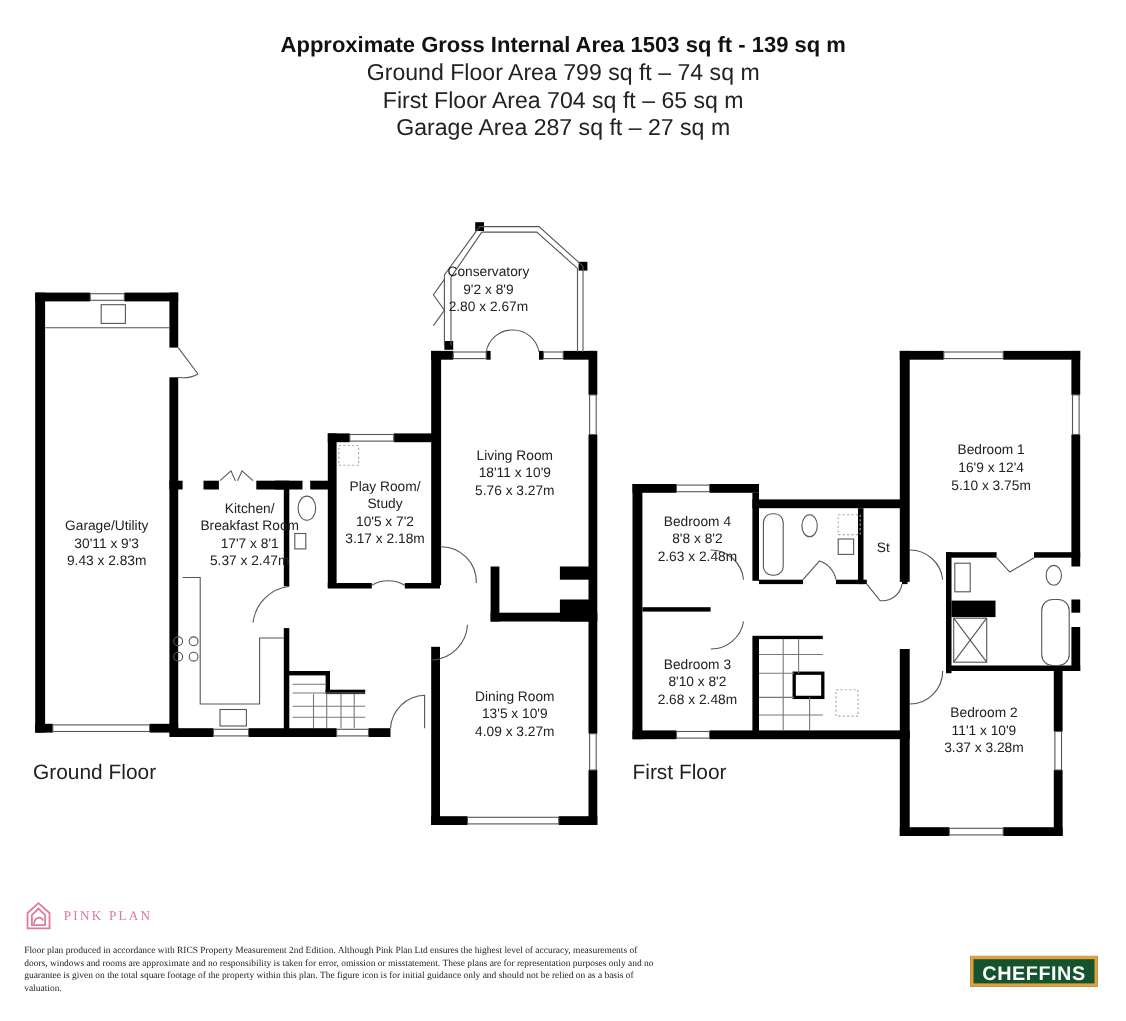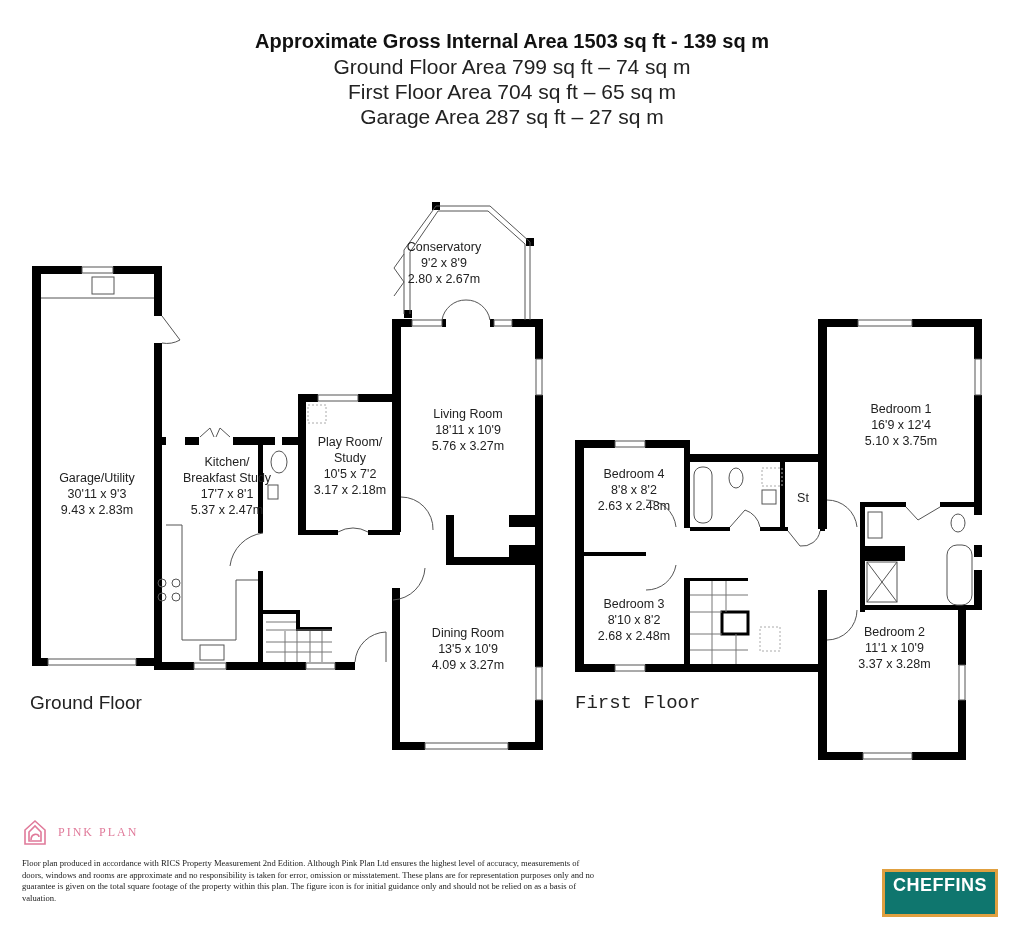--- a/index.html
+++ b/index.html
@@ -6,21 +6,21 @@
   body{width:1024px;height:928px;position:relative;overflow:hidden;font-family:"Liberation Sans",sans-serif;color:#111;}
   .header{position:absolute;left:0;top:28px;width:1024px;text-align:center;}
   .h-bold{font-weight:bold;font-size:20px;line-height:26px;}
   .h-line{font-size:21px;line-height:25px;color:#222;}
   svg.plan{position:absolute;left:0;top:0;}
   .rlabel{position:absolute;text-align:center;font-size:12.5px;line-height:16px;color:#222;}
   .floor-label{position:absolute;font-size:19px;color:#222;}
   .logo{position:absolute;left:22px;top:818px;display:flex;align-items:center;gap:10px;font-family:Liberation Serif, serif;}
   .logo-text{color:#e07a9a;font-size:12px;letter-spacing:2px;}
   .disclaimer{position:absolute;left:22px;top:858px;width:580px;font-size:8.6px;line-height:11.5px;color:#222;font-family:Liberation Serif, serif;}
-  .cheffins{position:absolute;left:882px;top:869px;width:116px;height:48px;background:#0f766e;border:3px solid #e0a040;box-sizing:border-box;color:#fff;font-weight:bold;font-size:18px;text-align:center;line-height:26px;letter-spacing:0.5px;}
+  .cheffins{position:absolute;left:882px;top:869px;width:116px;height:28px;background:#14532d;border:3px solid #e0a040;box-sizing:border-box;color:#fff;font-weight:bold;font-size:18px;text-align:center;line-height:26px;letter-spacing:0.5px;}
 </style>
 </head>
 <body>
 
 <div class="header">
   <div class="h-bold">Approximate Gross Internal Area 1503 sq ft - 139 sq m</div>
   <div class="h-line">Ground Floor Area 799 sq ft – 74 sq m</div>
   <div class="h-line">First Floor Area 704 sq ft – 65 sq m</div>
   <div class="h-line">Garage Area 287 sq ft – 27 sq m</div>
 </div>
@@ -206,21 +206,21 @@
   <rect x="760" y="627" width="20" height="24" fill="none" stroke="#aaa" stroke-dasharray="2,2"></rect>
 </svg>
 
 <div class="rlabel" style="left:40px;top:470px;width:114px;">
   <div>Garage/Utility</div>
   <div>30'11 x 9'3</div>
   <div>9.43 x 2.83m</div>
 </div>
 <div class="rlabel" style="left:177px;top:454px;width:100px;">
   <div>Kitchen/</div>
-  <div>Breakfast Study</div>
+  <div>Breakfast Room</div>
   <div>17'7 x 8'1</div>
   <div>5.37 x 2.47m</div>
 </div>
 <div class="rlabel" style="left:306px;top:434px;width:88px;">
   <div>Play Room/</div>
   <div>Study</div>
   <div>10'5 x 7'2</div>
   <div>3.17 x 2.18m</div>
 </div>
 <div class="rlabel" style="left:408px;top:406px;width:120px;text-align:center;">
@@ -250,28 +250,28 @@
   <div>2.68 x 2.48m</div>
 </div>
 <div class="rlabel" style="left:786px;top:490px;width:34px;">
   <div>St</div>
 </div>
 <div class="rlabel" style="left:828px;top:401px;width:146px;">
   <div>Bedroom 1</div>
   <div>16'9 x 12'4</div>
   <div>5.10 x 3.75m</div>
 </div>
-<div class="rlabel" style="left:828px;top:624px;width:133px;">
+<div class="rlabel" style="left:828px;top:640px;width:133px;">
   <div>Bedroom 2</div>
   <div>11'1 x 10'9</div>
   <div>3.37 x 3.28m</div>
 </div>
 
 <div class="floor-label" style="left:30px;top:692px;">Ground Floor</div>
-<div class="floor-label" style="left:575px;top:692px;font-family:Liberation Mono, monospace;">First Floor</div>
+<div class="floor-label" style="left:575px;top:692px;">First Floor</div>
 
 <div class="logo">
   <svg width="26" height="28" viewBox="0 0 26 28">
     <g fill="none" stroke="#e07a9a" stroke-width="1.6">
       <path d="M3,12 L13,3 L23,12 L23,26 L3,26 Z"></path>
       <path d="M7,14 L13,8 L19,14 L19,23 L7,23 Z"></path>
       <path d="M9,22 C9,15 17,15 17,19"></path>
     </g>
   </svg>
   <span class="logo-text">PINK PLAN</span>

